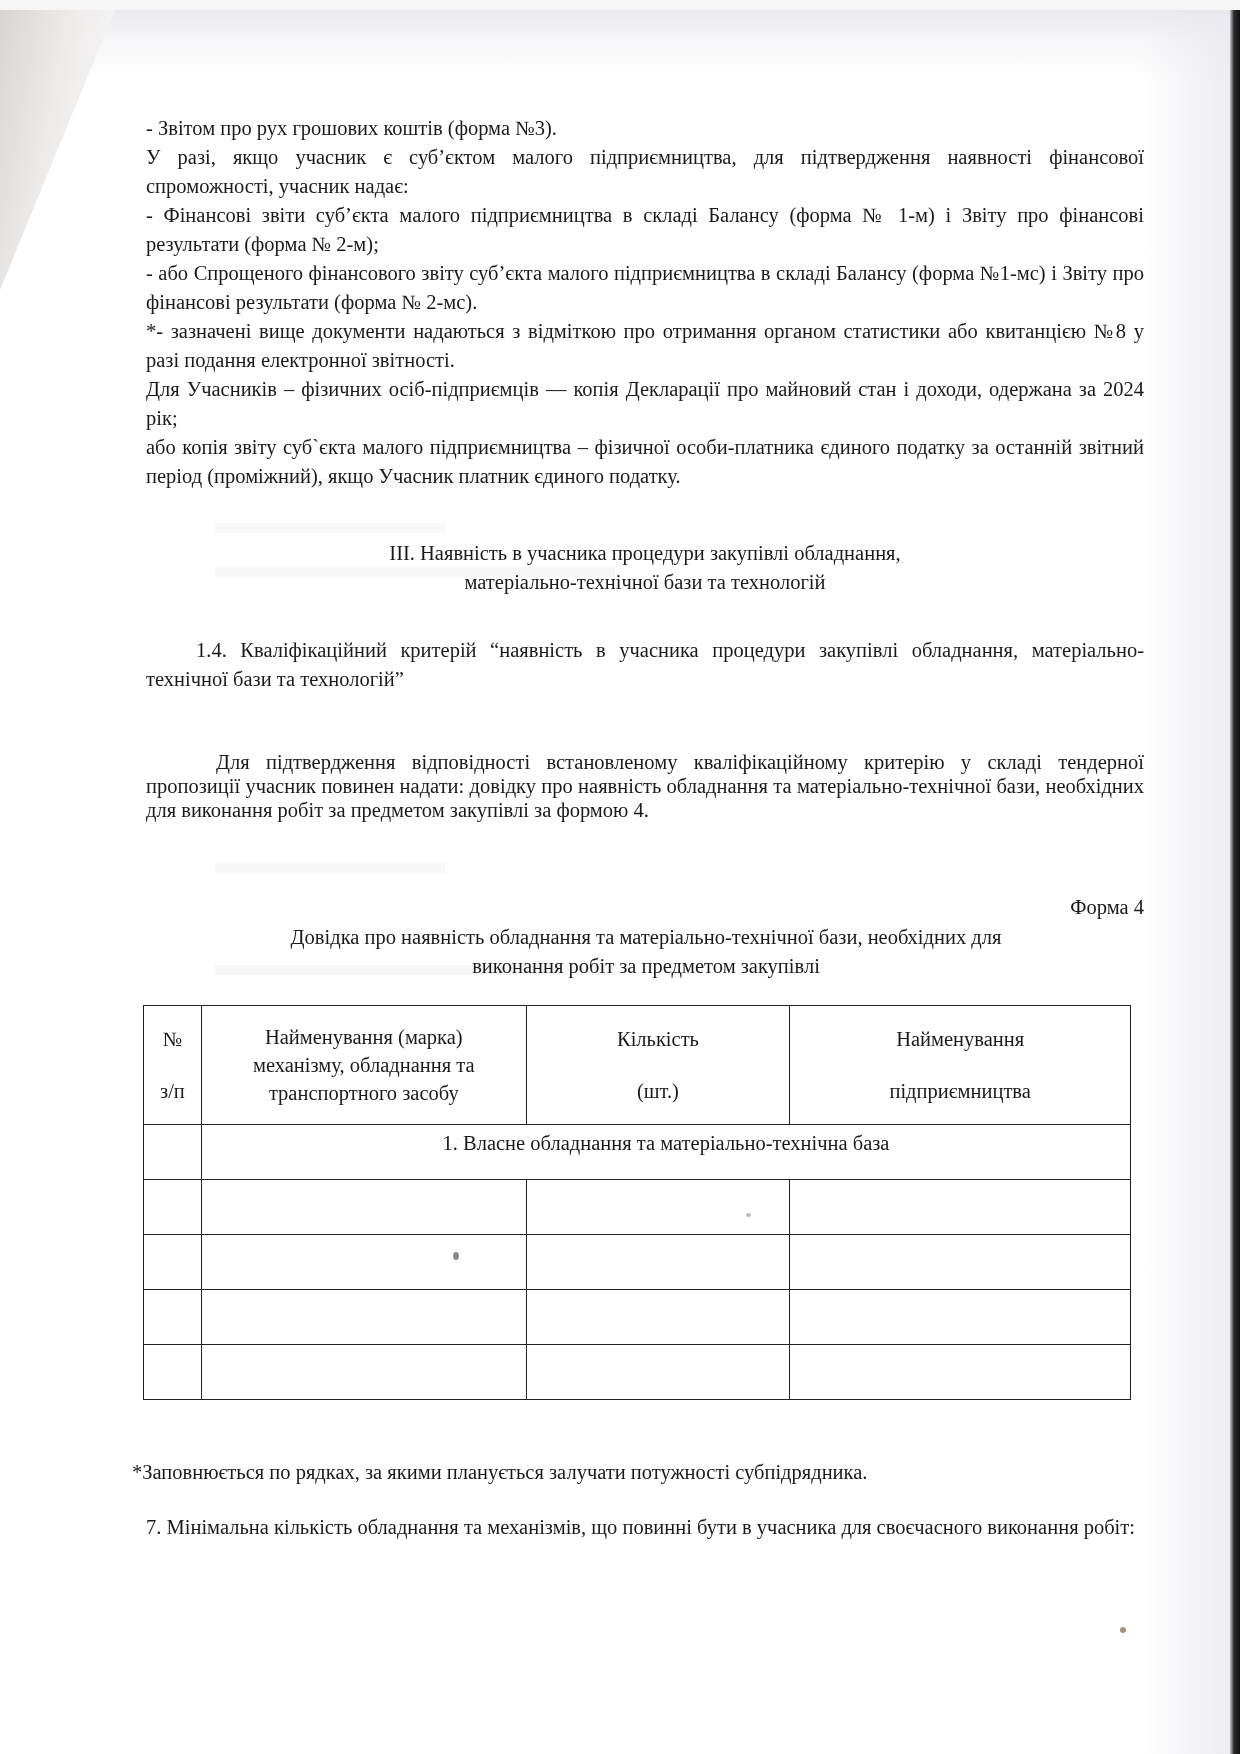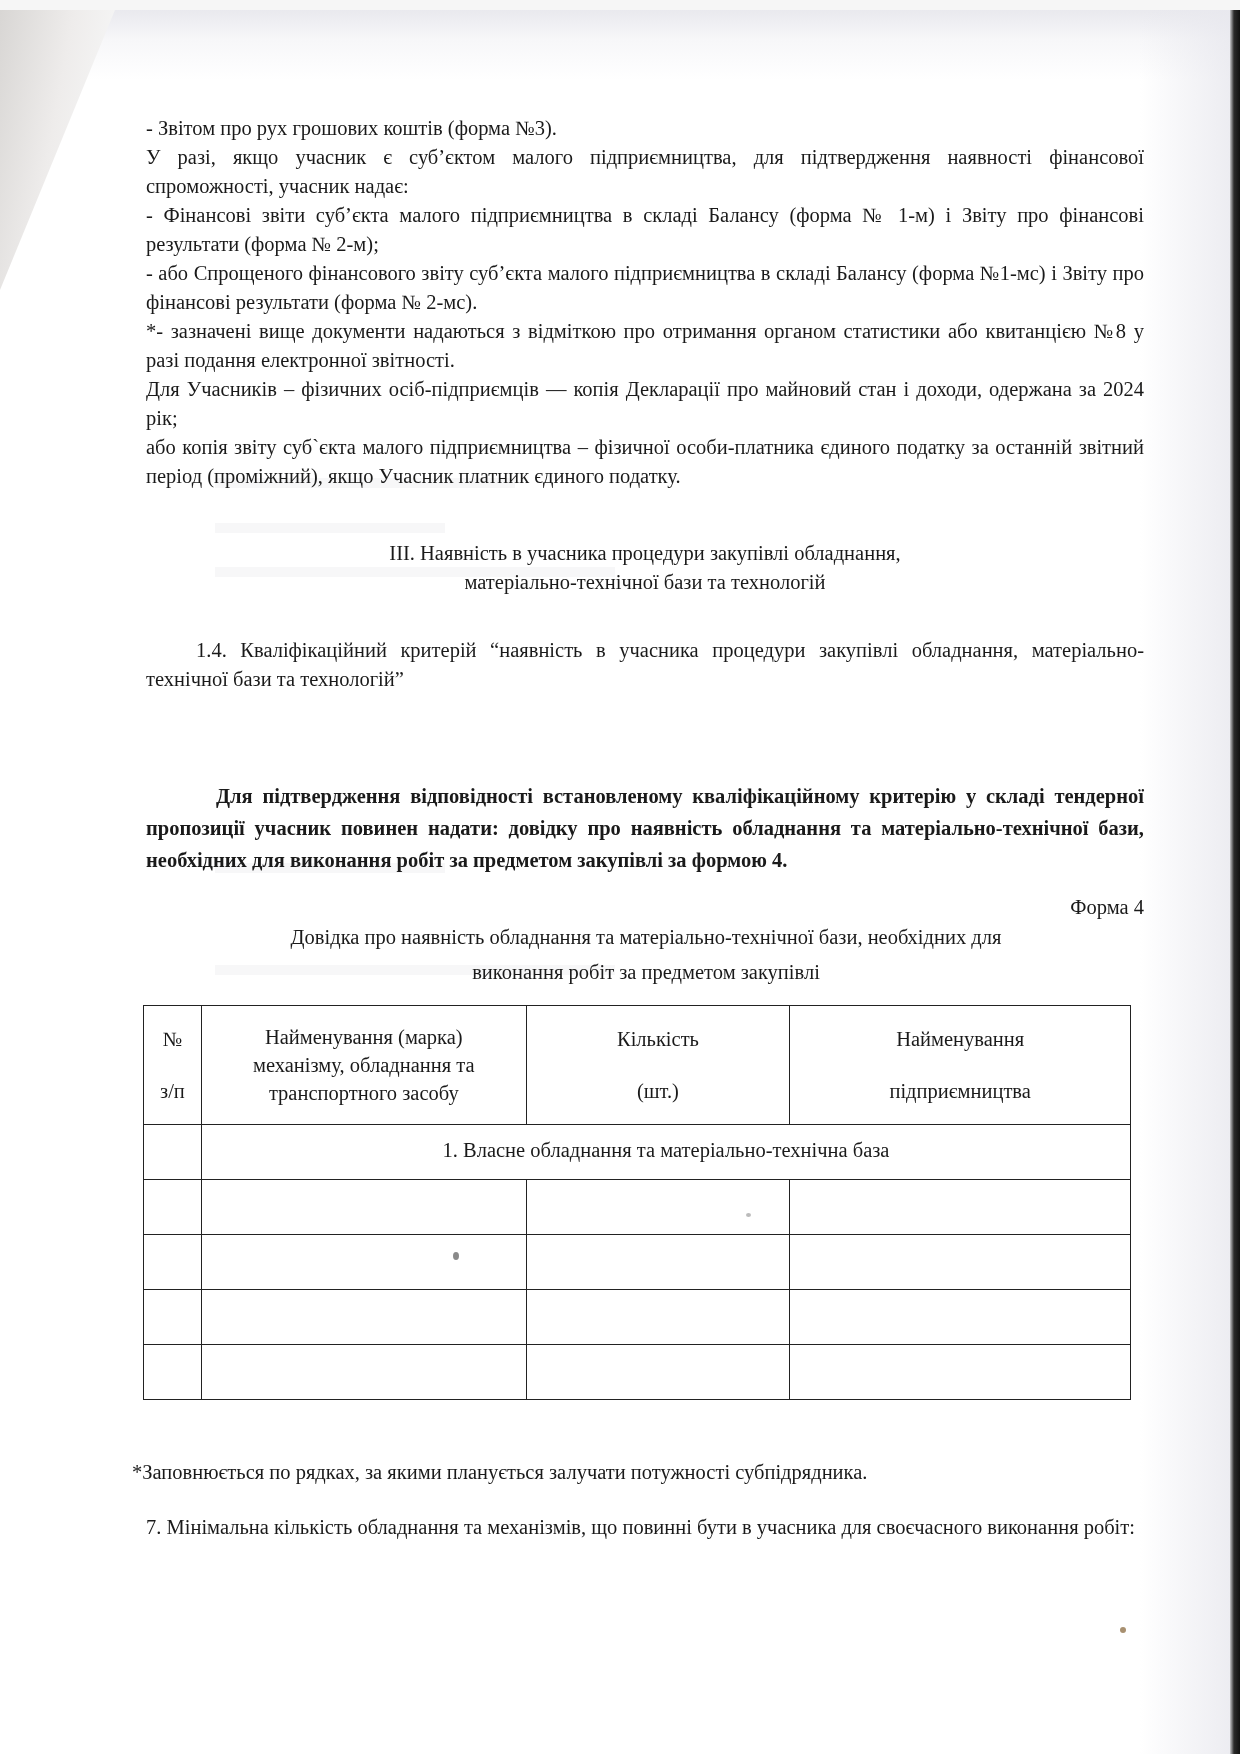--- a/index.html
+++ b/index.html
@@ -84,26 +84,26 @@
     <p class="p">або копія звіту суб`єкта малого підприємництва – фізичної особи-платника єдиного податку за останній звітний період (проміжний), якщо Учасник платник єдиного податку.</p>
   </div>
 
   <div class="abs bold center" style="top:539px;">
     <div>ІІІ. Наявність в учасника процедури закупівлі обладнання,</div>
     <div>матеріально-технічної бази та технологій</div>
   </div>
 
   <p class="abs p bold indent-sm" style="top:636px;">1.4. Кваліфікаційний критерій “наявність в учасника процедури закупівлі обладнання, матеріально-технічної бази та технологій”</p>
 
-  <p class="abs p indent" style="top:780px; line-height:32px;font-weight:bold;">Для підтвердження відповідності встановленому кваліфікаційному критерію у складі тендерної пропозиції учасник повинен надати: довідку про наявність обладнання та матеріально-технічної бази, необхідних для виконання робіт за предметом закупівлі за формою 4.</p>
+  <p class="abs p indent" style="top:750px; line-height:24px;">Для підтвердження відповідності встановленому кваліфікаційному критерію у складі тендерної пропозиції учасник повинен надати: довідку про наявність обладнання та матеріально-технічної бази, необхідних для виконання робіт за предметом закупівлі за формою 4.</p>
 
   <div class="abs bold right" style="top:893px;">Форма 4</div>
   <div class="abs bold center" style="top:923px; left:-20px; width:1040px;">
     <div>Довідка про наявність обладнання та матеріально-технічної бази, необхідних для</div>
-    <div style="margin-top:6px;">виконання робіт за предметом закупівлі</div>
+    <div style="margin-top:0;">виконання робіт за предметом закупівлі</div>
   </div>
 </div>
 
 <table class="form">
   <colgroup>
     <col style="width:58px">
       <col style="width:325px">
       <col style="width:264px">
       <col style="width:341px">
   </colgroup>
@@ -122,21 +122,21 @@
       <div>Кількість</div>
       <div style="margin-top:24px;">(шт.)</div>
     </th>
     <th>
       <div>Найменування</div>
       <div style="margin-top:24px;">підприємництва</div>
     </th>
   </tr>
   <tr style="height:55px;">
     <td></td>
-    <td colspan="3" style="vertical-align:top; padding-top:11px;">1. Власне обладнання та матеріально-технічна база</td>
+    <td colspan="3" style="vertical-align:top; padding-top:4px;">1. Власне обладнання та матеріально-технічна база</td>
   </tr>
   <tr style="height:55px;">
     <td></td>
         <td></td>
         <td></td>
         <td></td>
   </tr>
   <tr style="height:55px;">
     <td></td>
         <td></td>

